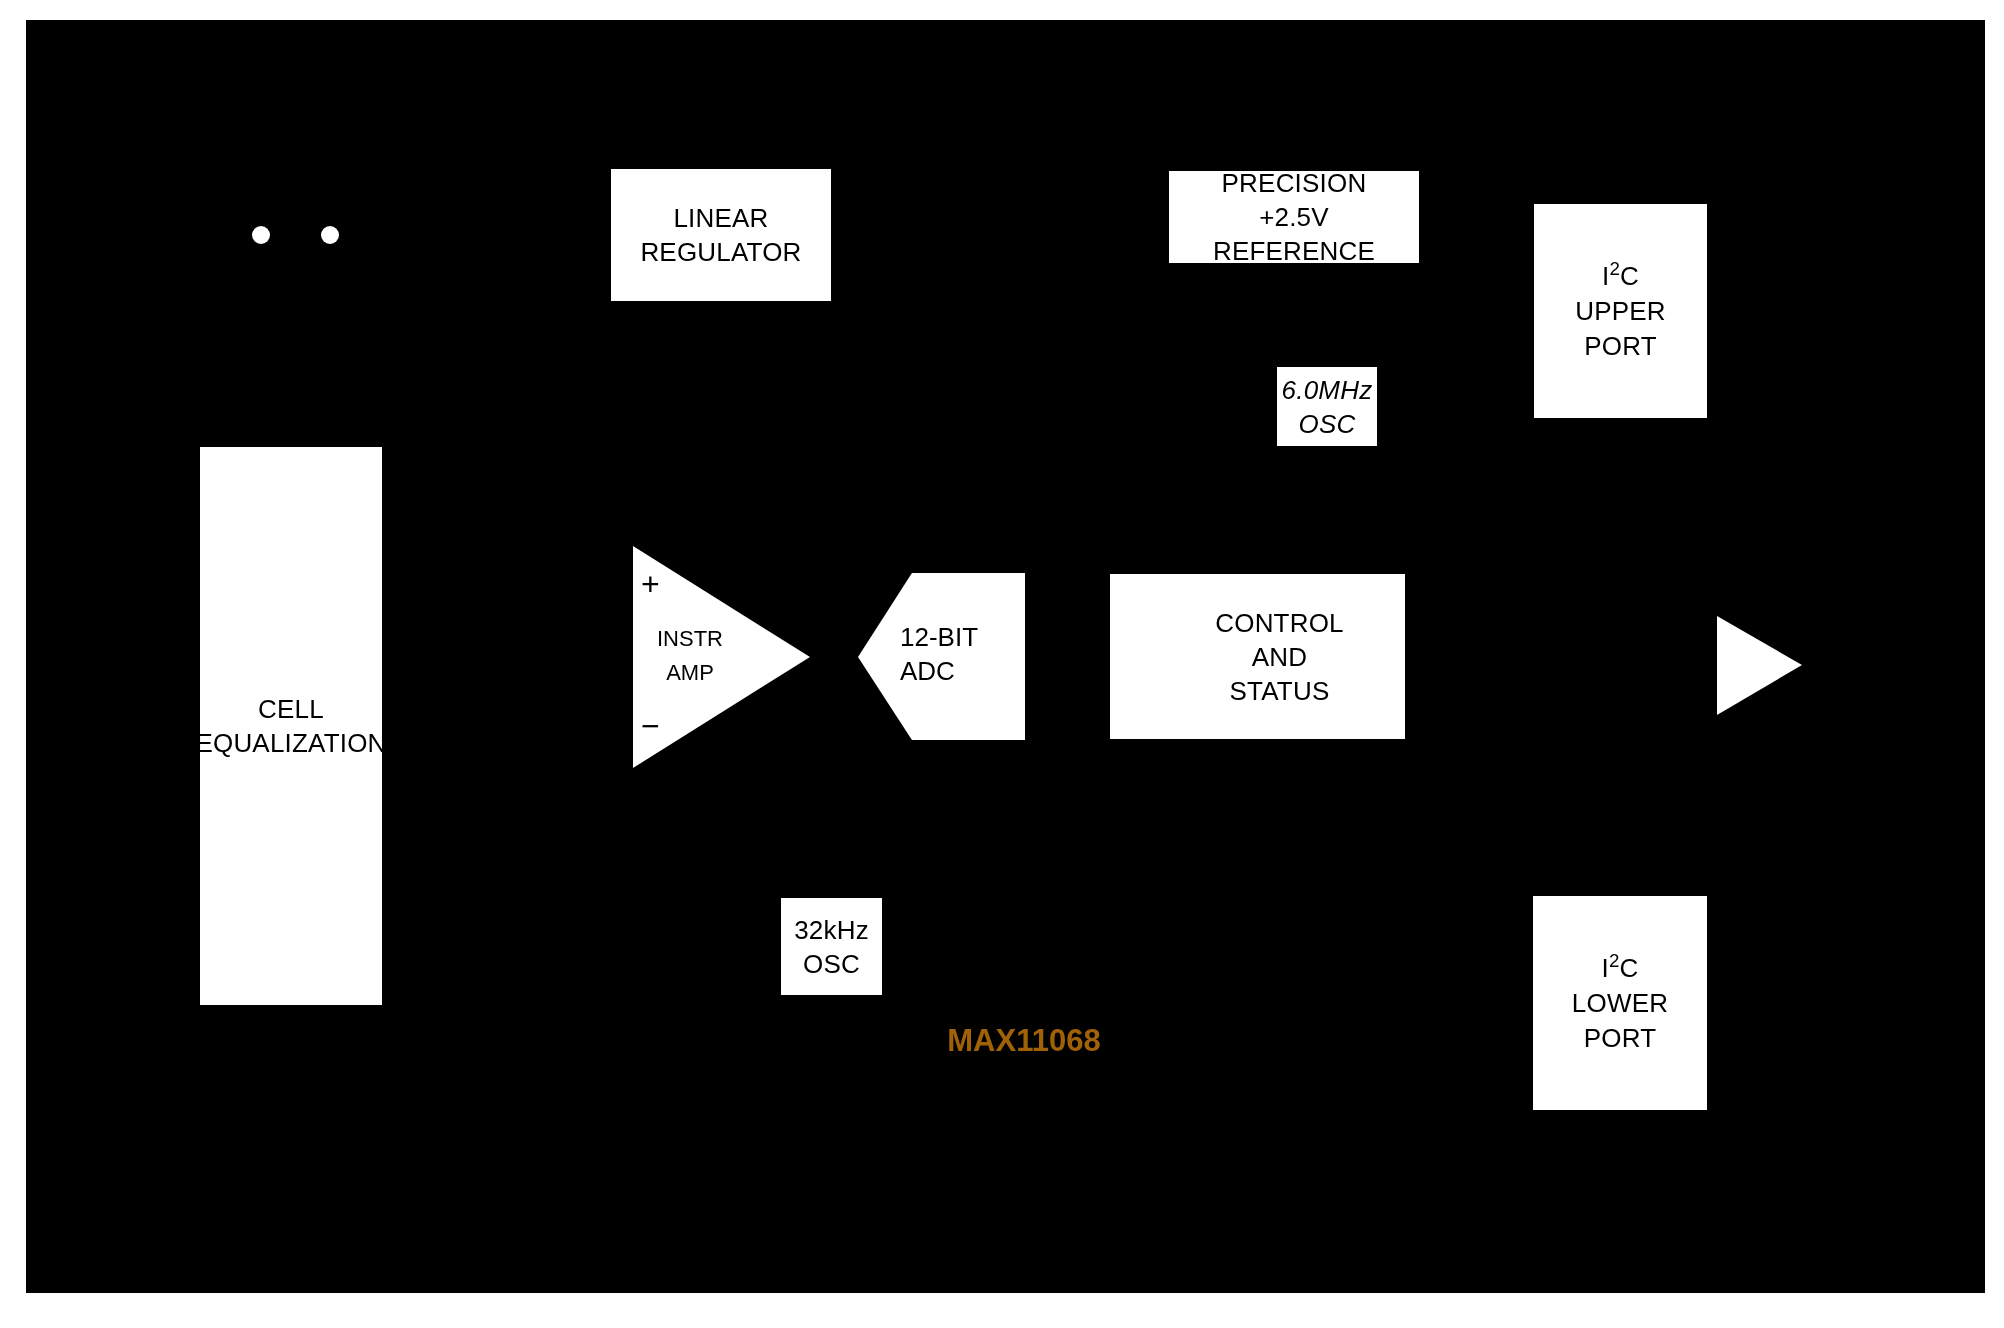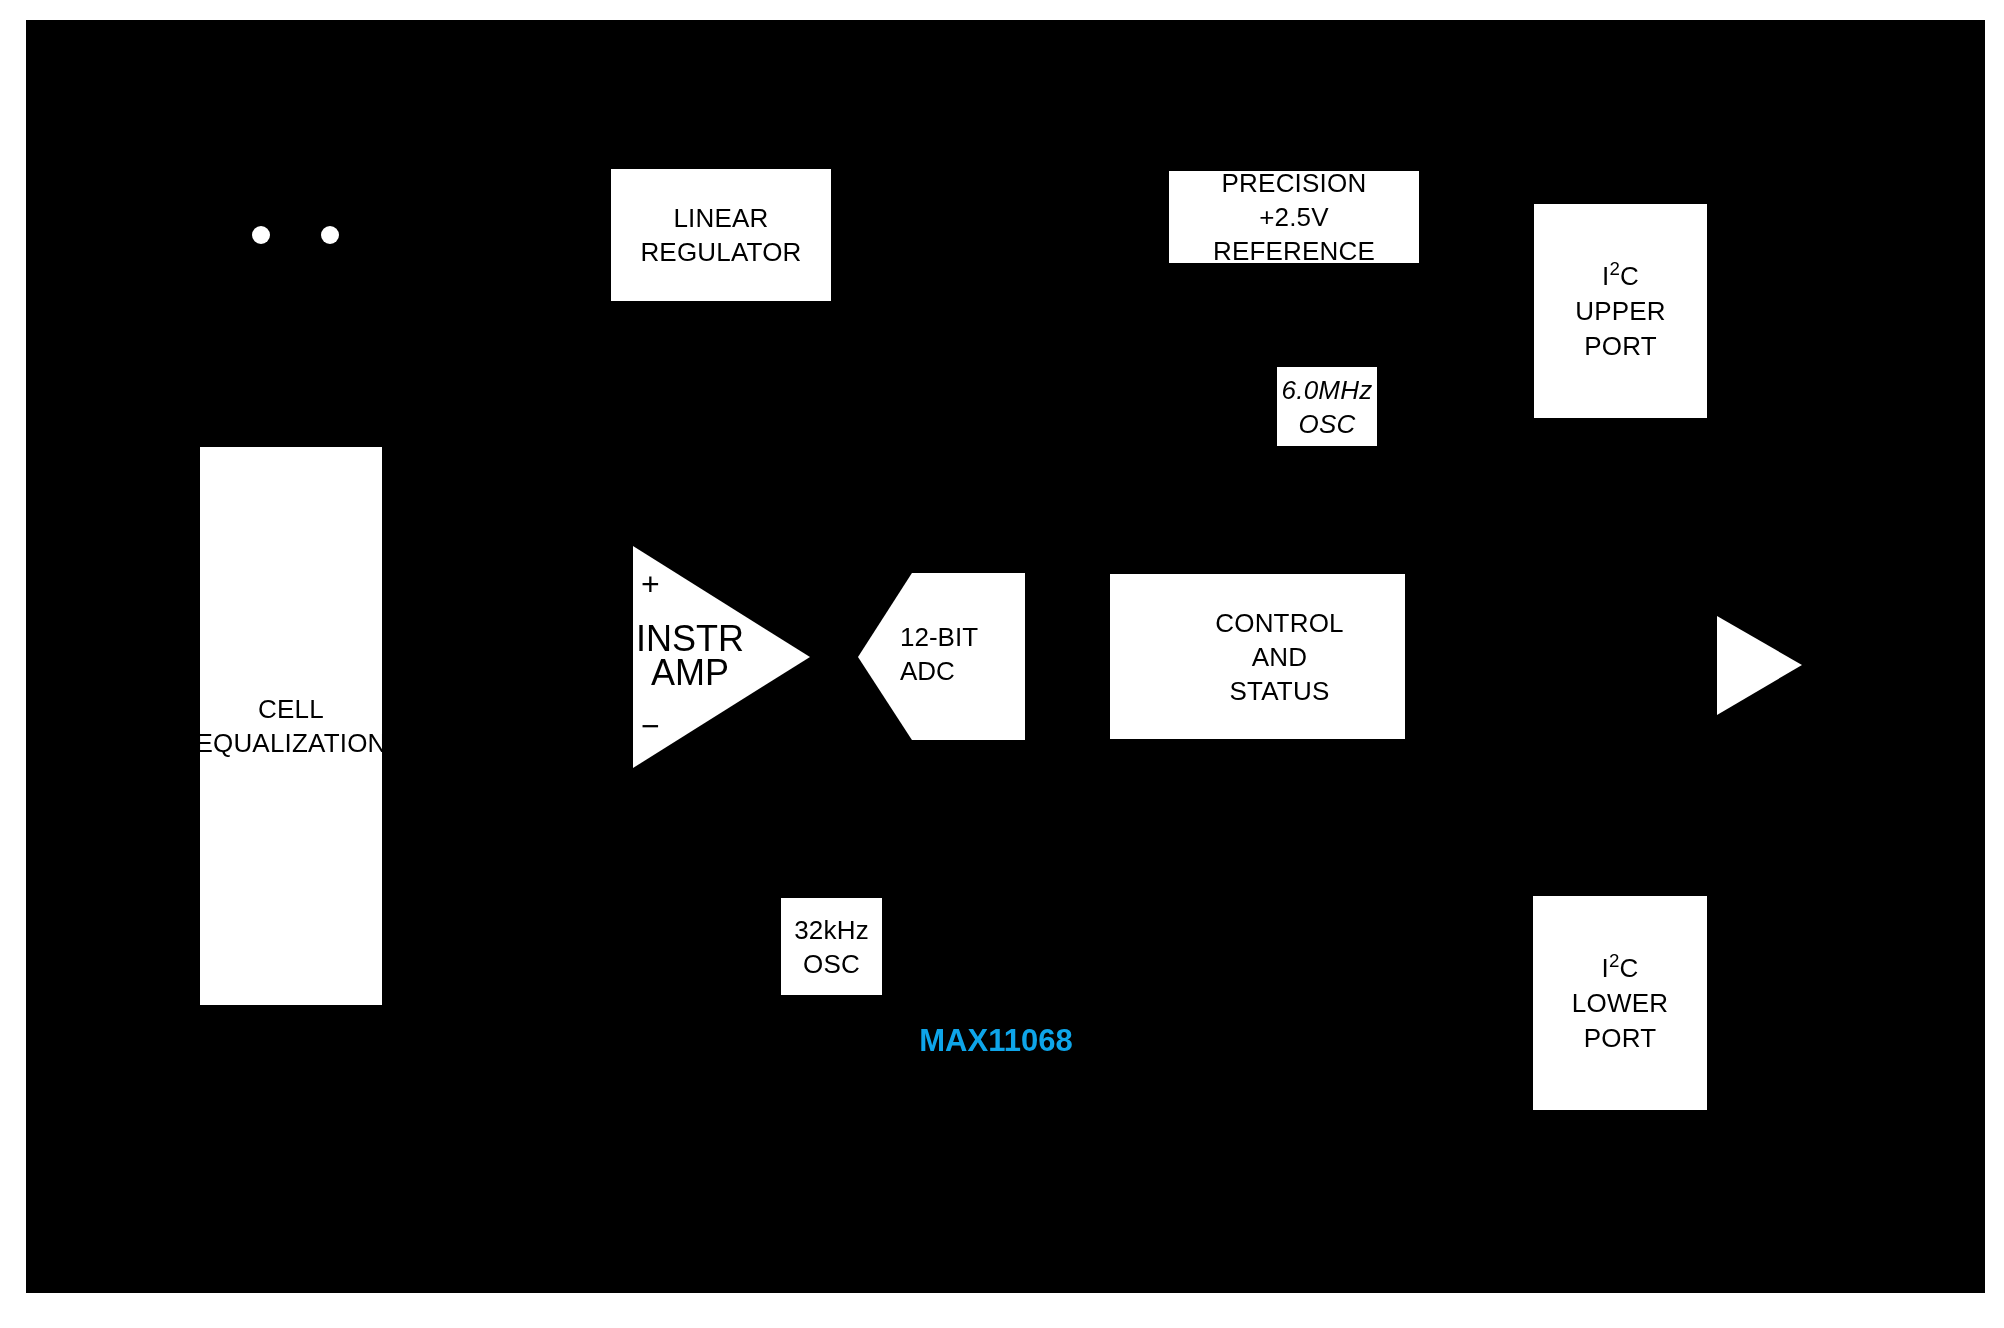--- a/index.html
+++ b/index.html
@@ -65,38 +65,38 @@
   #level-shift { left: 1537px; top: 530px; width: 115px; height: 213px; }
   #osc-32khz { left: 755px; top: 878px; width: 101px; height: 97px; }
   #i2c-lower-port { left: 1507px; top: 876px; width: 174px; height: 214px; line-height: 35px; }
 
   #instr-amp {
     left: 607px; top: 526px; width: 177px; height: 222px;
     clip-path: polygon(0% 0%, 100% 50%, 0% 100%);
   }
   #instr-amp .amp-plus  { position: absolute; left: 8px;  top: 22px;  font-size: 32px; line-height: 32px; }
   #instr-amp .amp-minus { position: absolute; left: 8px;  top: 164px; font-size: 32px; line-height: 32px; }
-  #instr-amp .amp-label { position: absolute; left: 0; top: 76px; width: 114px; text-align: center; font-size: 36px; line-height: 34px; }
+  #instr-amp .amp-label { position: absolute; left: 0; top: 76px; width: 114px; text-align: center; font-size: 22px; line-height: 34px; }
 
   #adc-12bit {
     left: 832px; top: 553px; width: 167px; height: 167px;
     clip-path: polygon(0% 50.3%, 32.3% 0%, 100% 0%, 100% 100%, 32.3% 100%);
   }
   #adc-12bit .adc-label { position: absolute; left: 42px; top: 47px; width: 120px; font-size: 26px; line-height: 34px; }
 
   #out-triangle {
     left: 1691px; top: 596px; width: 85px; height: 99px;
     clip-path: polygon(0% 0%, 100% 49.5%, 0% 100%);
   }
 
   #part-number {
     position: absolute;
-    left: 870px; top: 1004px; width: 200px;
+    left: 898px; top: 1004px; width: 200px;
     text-align: center;
-    color: #0ea5e9;
+    color: #a16207;
     font-size: 31px;
     line-height: 34px;
     font-weight: bold;
   }
 </style>
 </head>
 <body>
 
 <div id="page">
   <div id="canvas">

